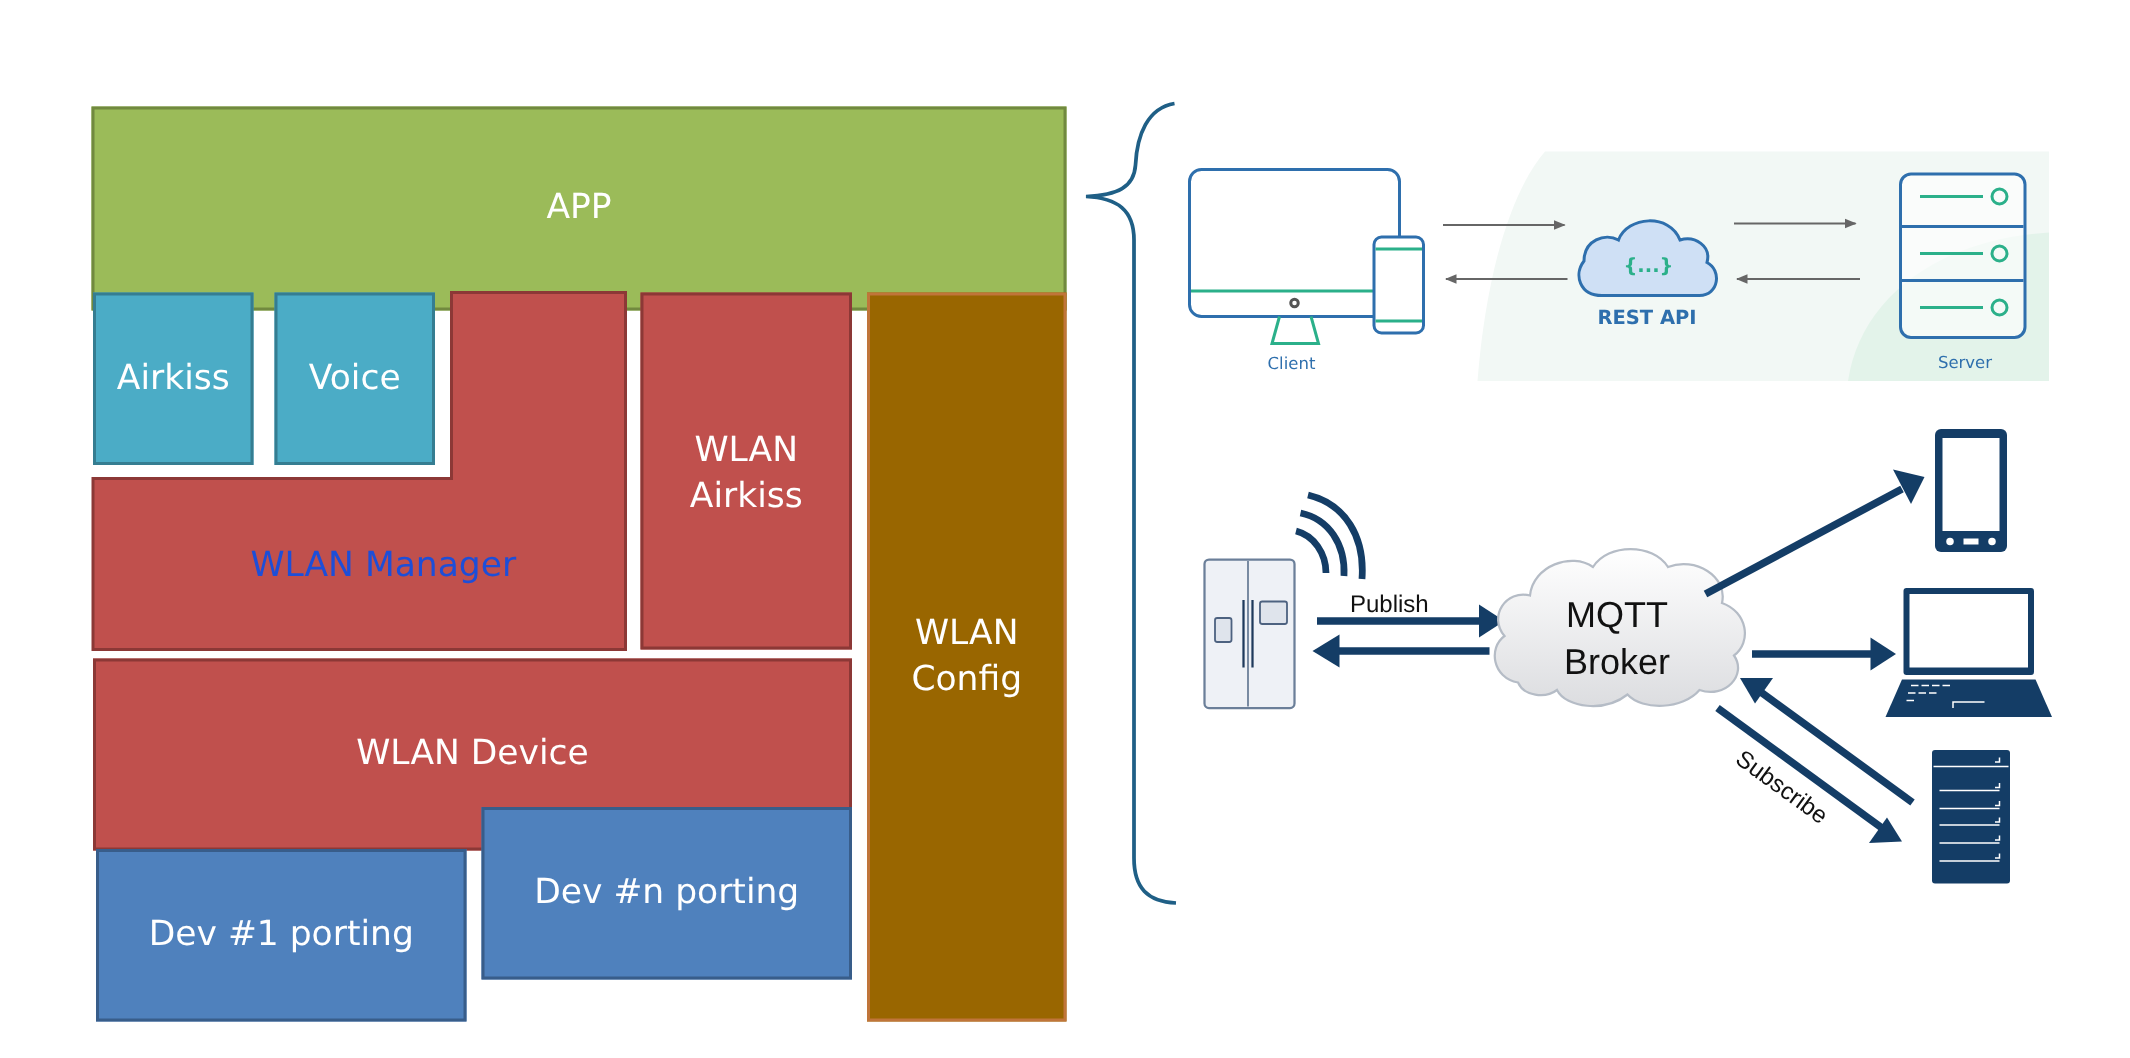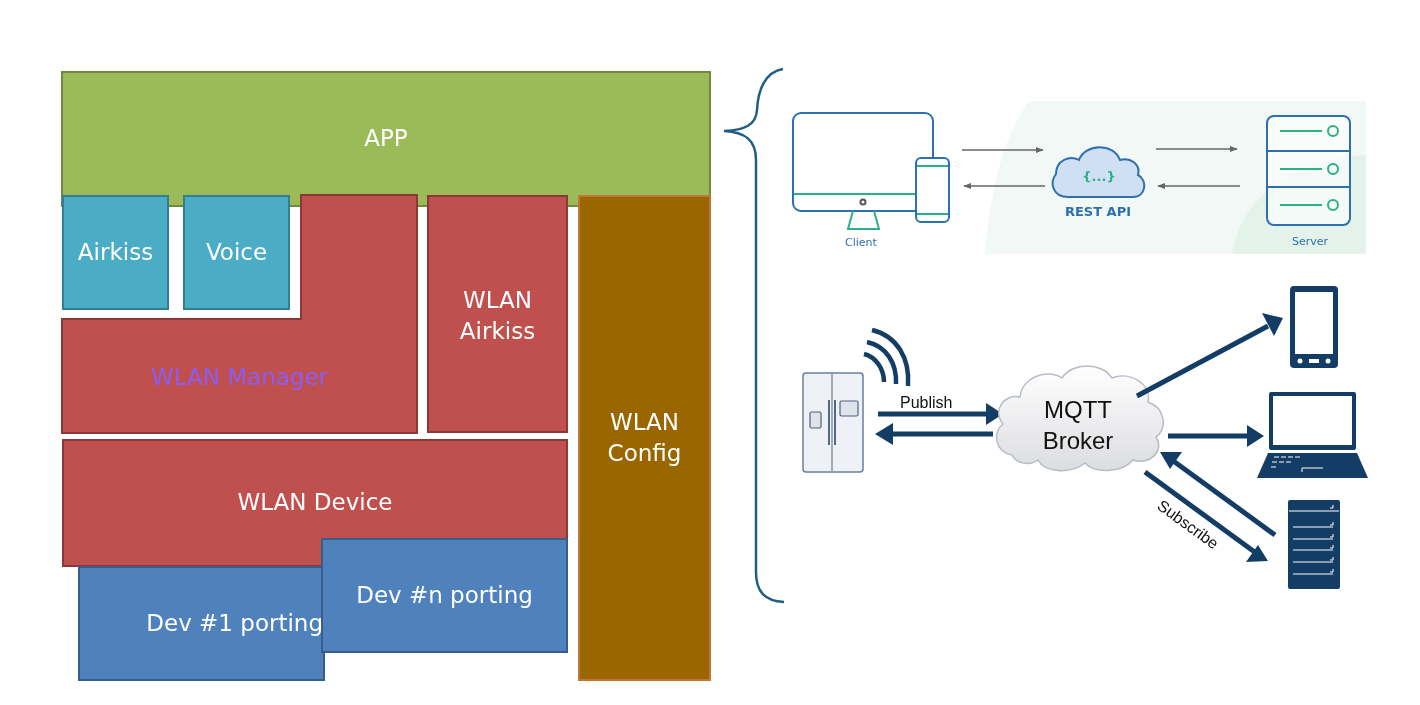--- a/index.html
+++ b/index.html
@@ -25,39 +25,39 @@
 <div class="blk teal" style="left:62px;top:195px;width:107px;height:115px;">
   <span>Airkiss</span>
 </div>
 <div class="blk teal" style="left:183px;top:195px;width:107px;height:115px;align-items:center;">
   <span>Voice</span>
 </div>
 
 <svg class="overlay" width="1420" height="705" style="pointer-events:none;">
   <path d="M301,195 L417,195 L417,433 L62,433 L62,319 L301,319 Z" fill="#c0504d" stroke="#8c3836" stroke-width="2"></path>
 </svg>
-<div class="lbl" style="left:62px;top:364px;width:355px;text-align:center;color:#8b5cf6;font-size:23px;">
+<div class="lbl" style="left:62px;top:364px;width:355px;text-align:center;color:#1d4ed8;font-size:23px;padding-left:16px;">
   <span>WLAN Manager</span>
 </div>
 
 <div class="blk red" style="left:427px;top:195px;width:141px;height:238px;flex-direction:column;justify-content:flex-start;padding-top:88px;">
   <span>WLAN</span>
   <span>Airkiss</span>
 </div>
 
 <div class="blk brown" style="left:578px;top:195px;width:133px;height:486px;flex-direction:column;">
   <span>WLAN</span>
   <span>Config</span>
 </div>
 
 <div class="blk red" style="left:62px;top:439px;width:506px;height:128px;">
   <span>WLAN Device</span>
 </div>
 
-<div class="blk blue" style="left:78px;top:566px;width:247px;height:115px;justify-content:flex-end;">
+<div class="blk blue" style="left:64px;top:566px;width:247px;height:115px;">
   <span>Dev #1 porting</span>
 </div>
 <div class="blk blue" style="left:321px;top:538px;width:247px;height:115px;">
   <span>Dev #n porting</span>
 </div>
 
 <svg class="overlay" width="1420" height="705" viewBox="0 0 1420 705">
   <defs>
     <linearGradient id="cloudGrad" x1="0" y1="0" x2="0" y2="1">
       <stop offset="0" stop-color="#ffffff"></stop>

